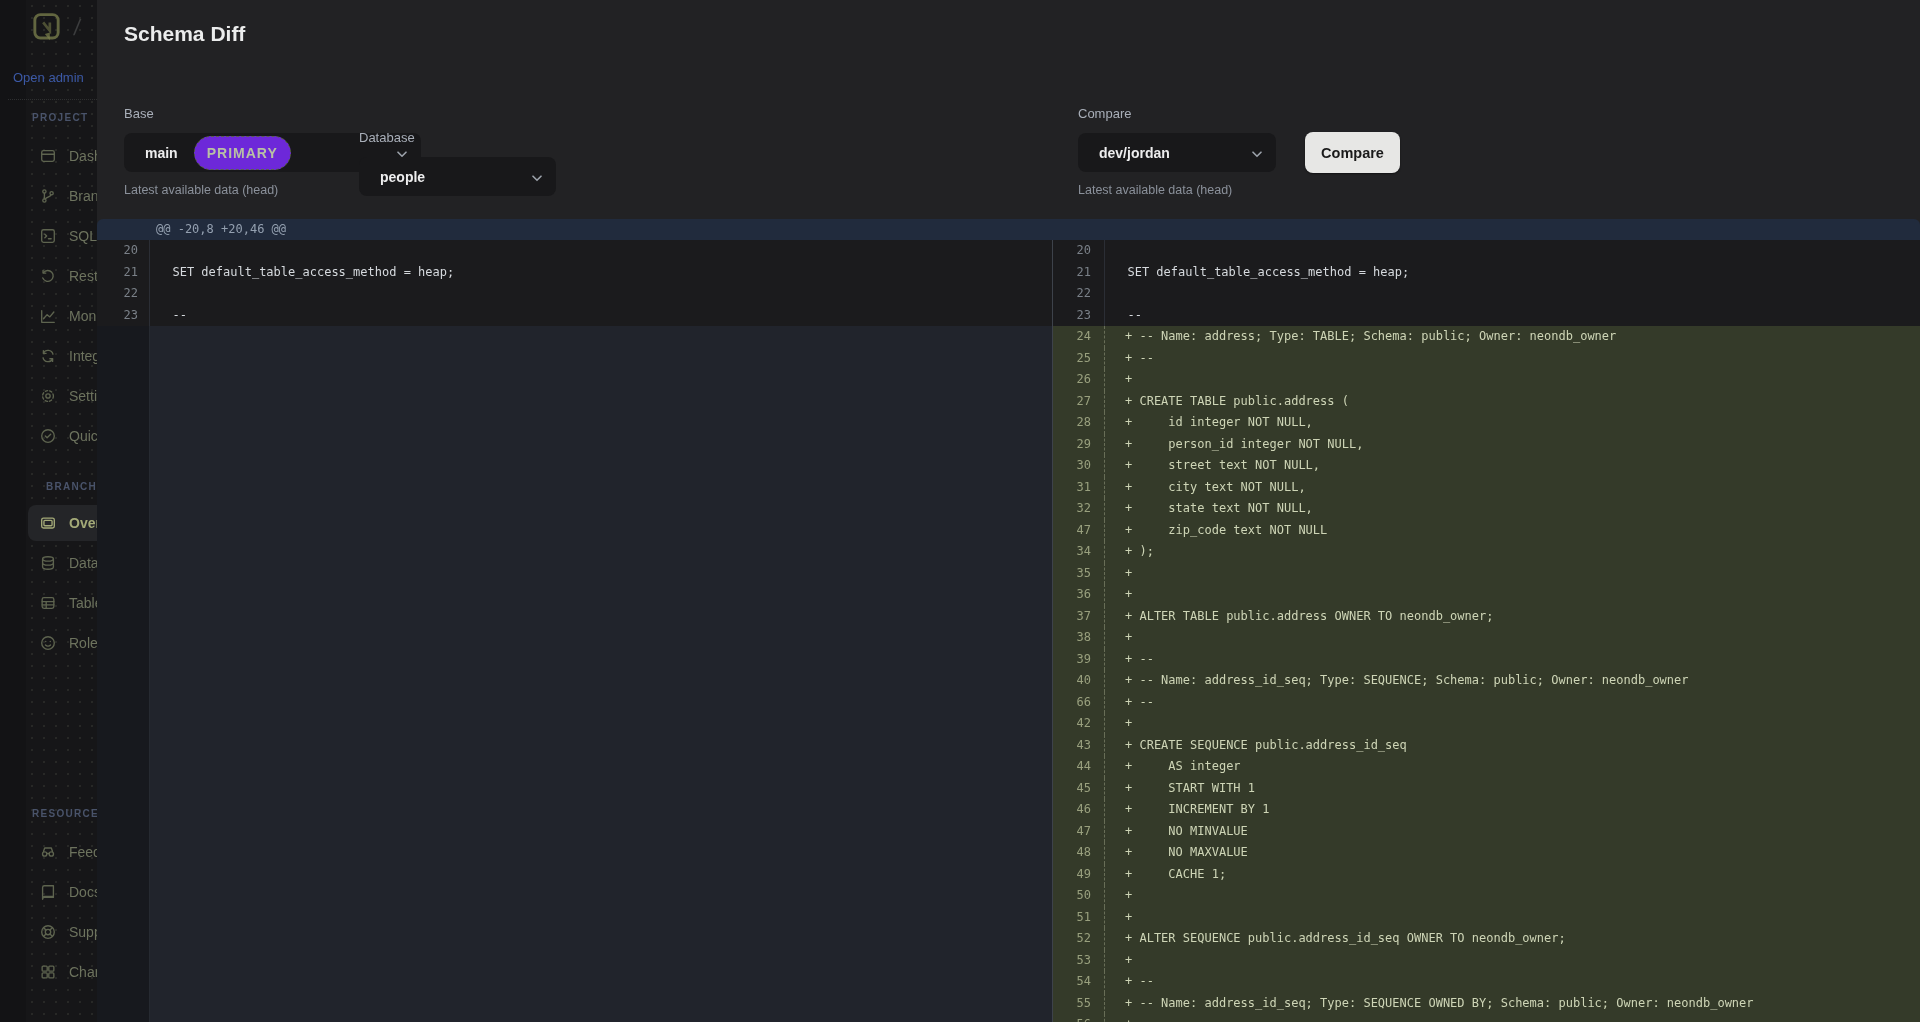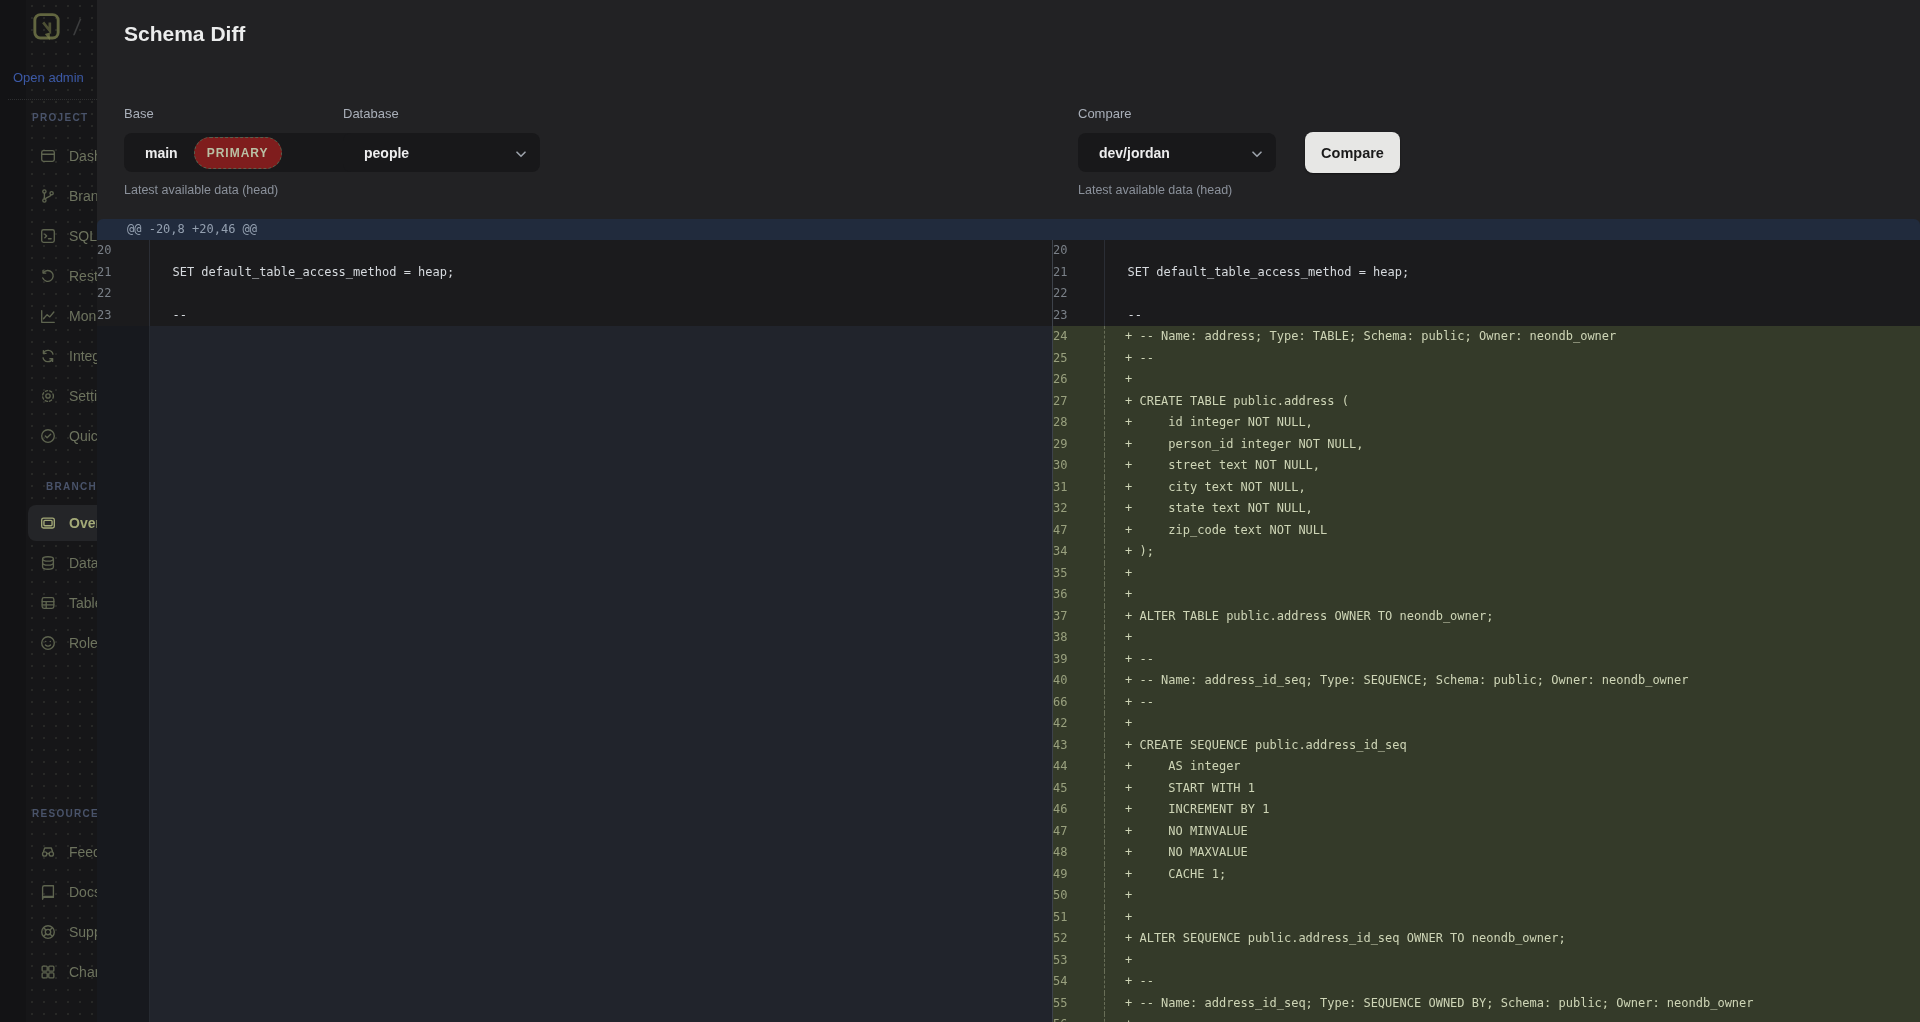--- a/index.html
+++ b/index.html
@@ -34,39 +34,39 @@
   #modal h1{position:absolute;left:27px;top:22px;margin:0;font-size:21px;font-weight:600;color:#ebecec;}
 
   .grp{position:absolute;top:106px;}
   .grp .lbl{font-size:13px;color:#a9afb9;margin-bottom:12px;}
   .grp .cap{font-size:12.5px;color:#8b919b;margin-top:11px;}
   .sel{height:39px;background:#18181a;border-radius:8px;display:flex;align-items:center;
      padding:0 14px 0 21px;box-sizing:border-box;cursor:pointer;}
   .sel .val{font-size:14px;font-weight:600;color:#ededee;white-space:nowrap;}
   .sel .chev{margin-left:auto;}
   .chev svg{width:10px;height:7px;stroke:#9da3ac;stroke-width:1.6;fill:none;stroke-linecap:round;}
-  .badge{margin-left:16px;font-size:12px;font-weight:700;letter-spacing:1px;color:#b9c0a4;
-     border:1px dashed #5b604d;background:#7f1d1d;border-radius:999px;padding:8px 12px;}
+  .badge{margin-left:16px;font-size:14px;font-weight:700;letter-spacing:1px;color:#b9c0a4;
+     border:1px dashed #5b604d;background:#6d28d9;border-radius:999px;padding:8px 12px;}
   #grp-base{left:27px;} #grp-base .sel{width:297px;}
-  #grp-db{left:246px;} #grp-db .sel{width:197px;}
+  #grp-db{left:262px;margin-top:24px;} #grp-db .sel{width:197px;}
   #grp-cmp{left:981px;} #grp-cmp .sel{width:198px;}
   #compare-btn{position:absolute;left:1208px;top:132px;width:95px;height:41px;background:#e7e7e5;
      color:#1a1a1a;font-size:14.5px;font-weight:600;border:none;border-radius:8px;cursor:pointer;
      box-shadow:0 1px 2px rgba(0,0,0,.45);font-family:inherit;}
 
   
   #diff{position:absolute;left:0;top:219px;width:1823px;bottom:0;overflow:hidden;}
   #hunk{height:32px;line-height:21px;background:#212b3d;color:#94a0b0;font-size:12px;
-     padding-left:30px;white-space:pre;border-radius:6px;}
+     padding-left:59px;white-space:pre;border-radius:6px;}
   #panes{position:absolute;left:0;top:21px;right:0;bottom:0;display:flex;}
   .pane{display:flex;flex-direction:column;overflow:hidden;}
   #pane-left{width:955px;}
   #pane-right{flex:1;border-left:1px solid #3d424a;}
   .row{display:flex;height:21.5px;flex:0 0 21.5px;line-height:21.5px;font-size:12px;background:#1b1b1d;}
-  .row .ln{text-align:left;color:#7a8088;border-right:1px solid #2b2e35;box-sizing:border-box;}
+  .row .ln{text-align:right;color:#7a8088;border-right:1px solid #2b2e35;box-sizing:border-box;}
   #pane-left .ln{flex:0 0 53px;padding-right:11px;}
   #pane-right .ln{flex:0 0 52px;padding-right:13px;}
   .row .code{flex:1;color:#d6dade;white-space:pre;overflow:hidden;padding-left:8px;}
   #pane-left .code{padding-left:8px;}
   .row.added{background:#343a29;}
   .row.added .ln{color:#99a07e;border-right:1px dashed rgba(214,222,188,.32);}
   .row.added .code{color:#ced5b6;margin-left:12px;}
   #left-filler{flex:1;display:flex;}
   #left-filler .fl-gutter{flex:0 0 53px;background:#17191e;border-right:1px solid #262a31;box-sizing:border-box;}
   #left-filler .fl-code{flex:1;background:#21242c;}

